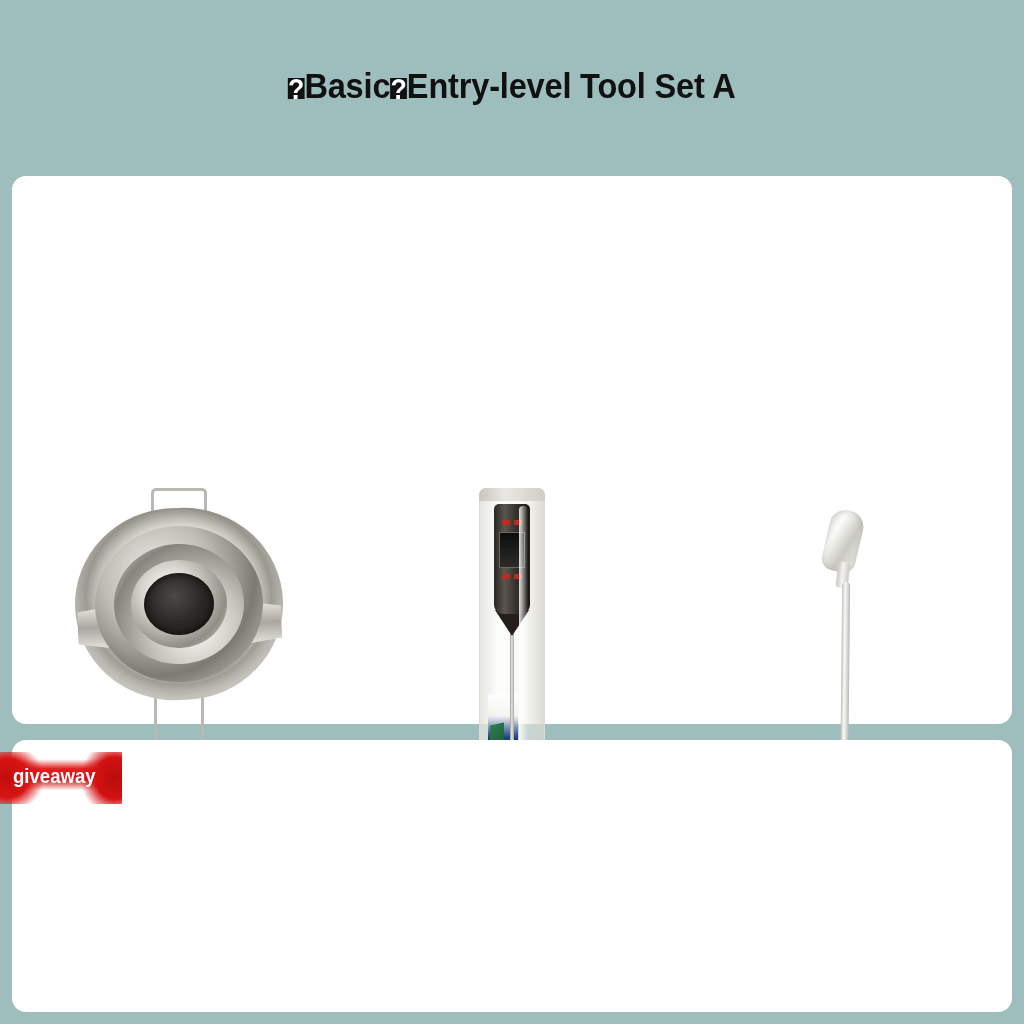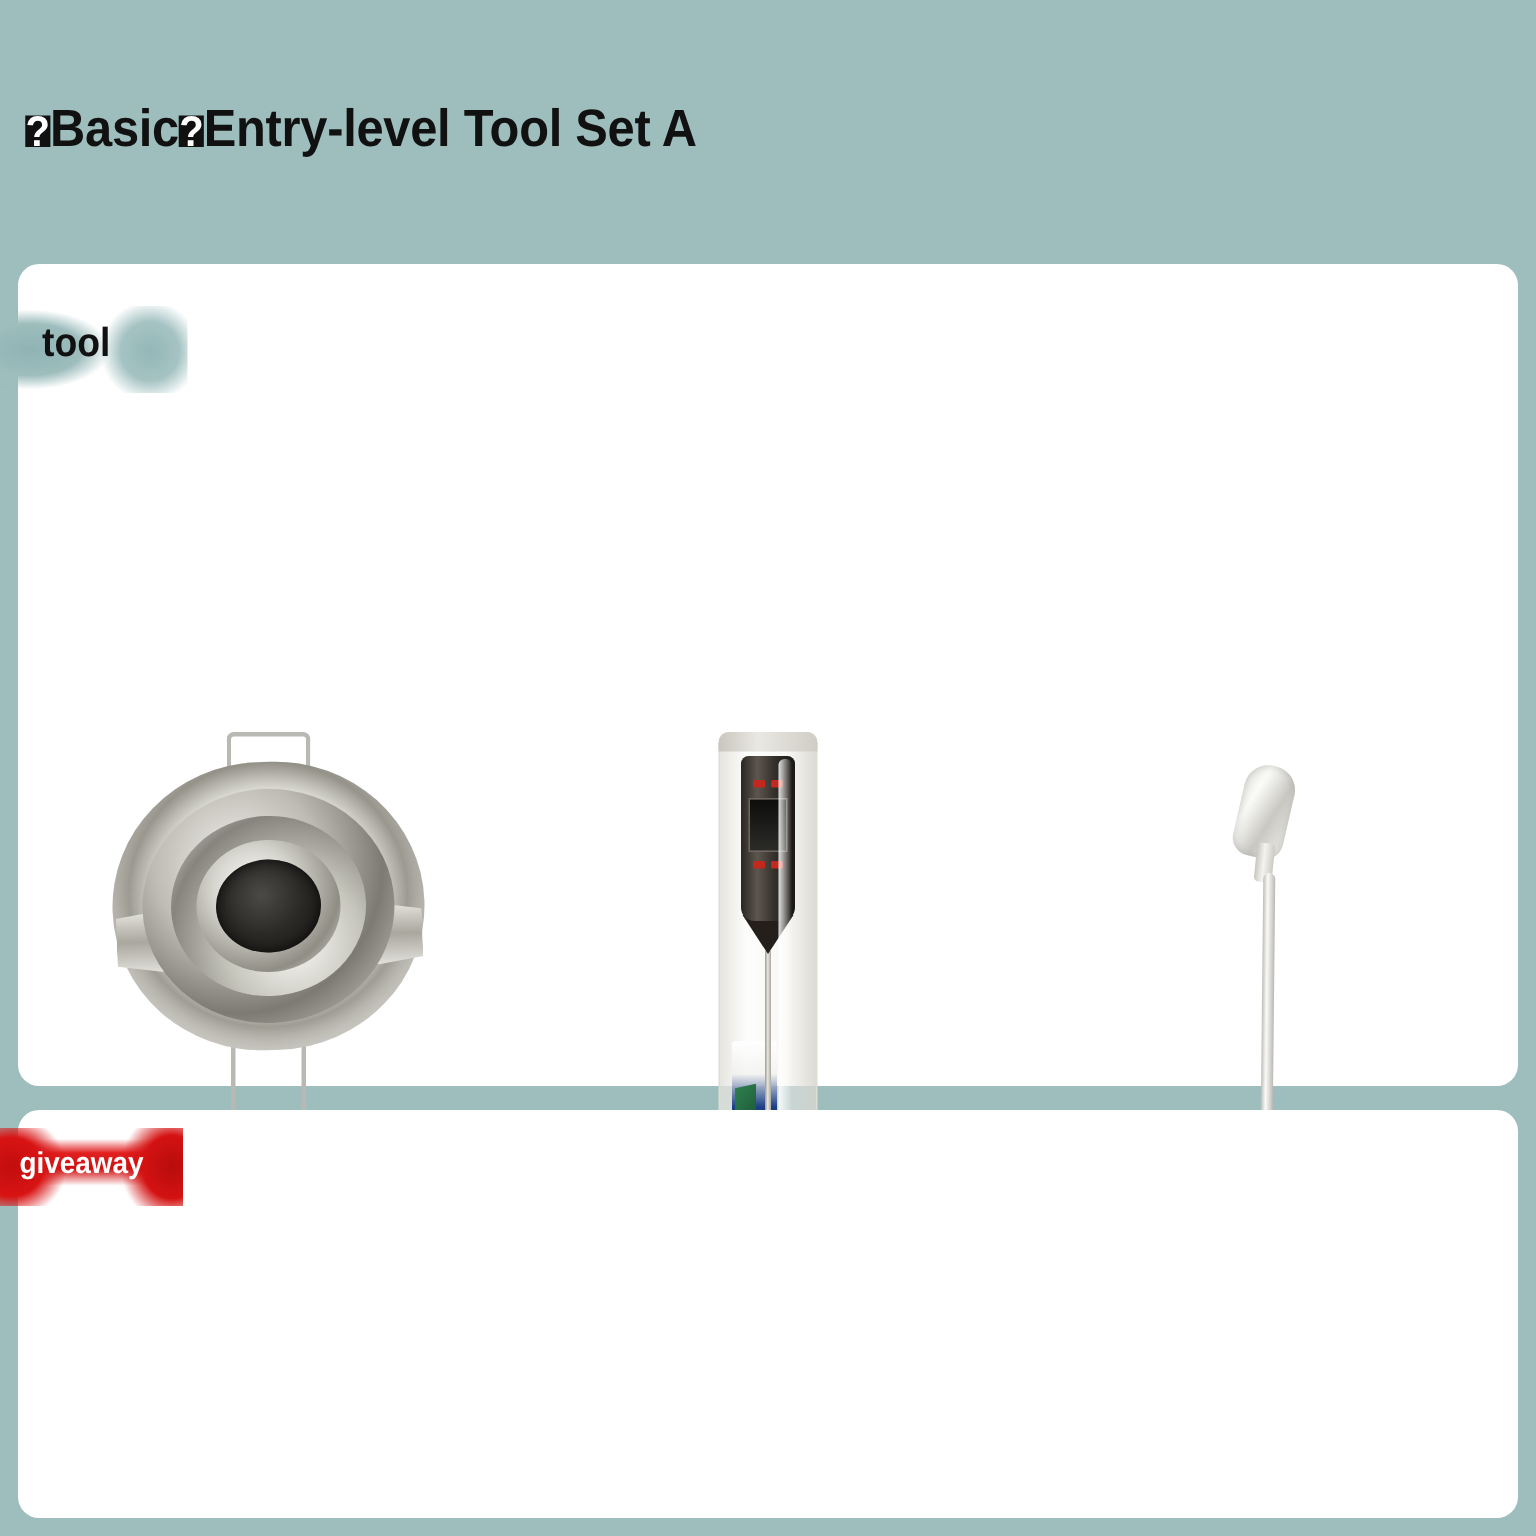--- a/index.html
+++ b/index.html
@@ -13,20 +13,21 @@
     font-family: "Liberation Sans", sans-serif;
     overflow: hidden;
     position: relative;
   }
 
   
   .header {
     height: 172px;
     display: flex;
     align-items: center;
+    justify-content: center;
     position: relative;
   }
   .header-title {
     font-size: 35px;
     font-weight: 700;
     color: #111111;
     letter-spacing: -0.2px;
     white-space: nowrap;
     transform: scaleX(0.93);
   }
@@ -306,24 +307,20 @@
 </style>
 </head>
 <body>
 
 <div class="header">
   <div class="header-title"><span class="tofu">?</span><span>Basic</span><span class="tofu">?</span><span>Entry-level Tool Set A</span></div>
 </div>
 
 <div class="card" id="card-tools">
 
-  <div class="tool-tab">
-    <div class="blob"></div>
-    <div class="label">tool</div>
-  </div>
 
   <div class="row" id="row-tools">
 
     <div class="cell">
       <div class="figure">
         <div class="pot">
           <div class="handle-top"></div>
           <div class="handle-bot"></div>
           <div class="body">
             <div class="ear ear-l"></div>

